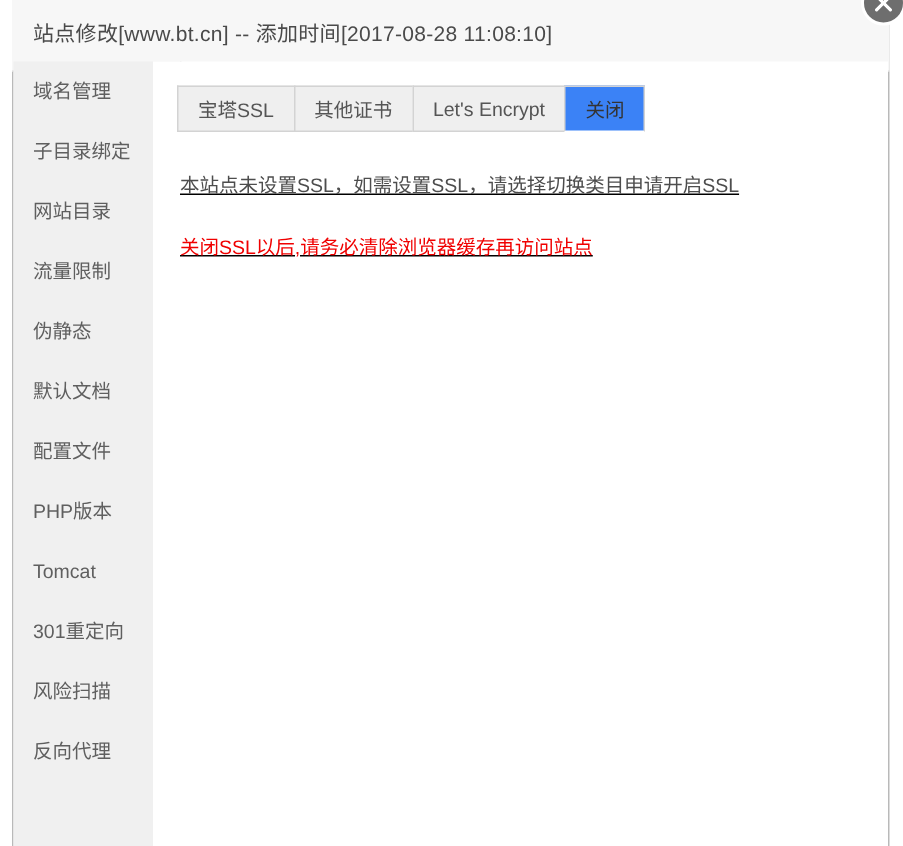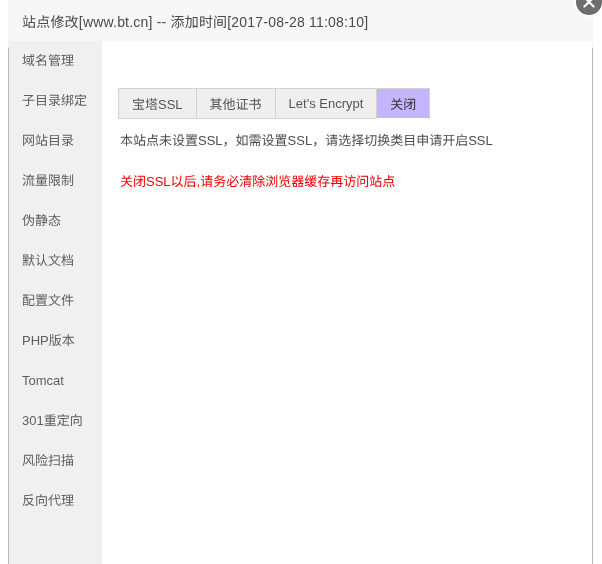--- a/index.html
+++ b/index.html
@@ -137,36 +137,36 @@
     padding: 0 13px;
     height: 31px;
     box-sizing: border-box;
     font-size: 13px;
     color: #555555;
     background: #efefef;
     border: 1px solid #d3d3d3;
     border-right: none;
     cursor: pointer;
     white-space: nowrap;
-    margin-top: 31px;
   }
   .tab:last-child { border-right: 1px solid #d3d3d3; }
   .tab.active {
-    background: #c4b5fd;
+    background: #3b82f6;
     color: #333333;
     border-bottom-color: #ffffff;
     z-index: 3;
   }
 
   
   .content {
     position: absolute;
     left: 18px;
-    top: 89px;
+    top: 72px;
     width: 440px;
+    text-decoration: underline;
   }
   .info-line {
     font-size: 13px;
     color: #4d4d4d;
     line-height: 21px;
     white-space: nowrap;
   }
   .warn-line {
     font-size: 13px;
     line-height: 21px;

